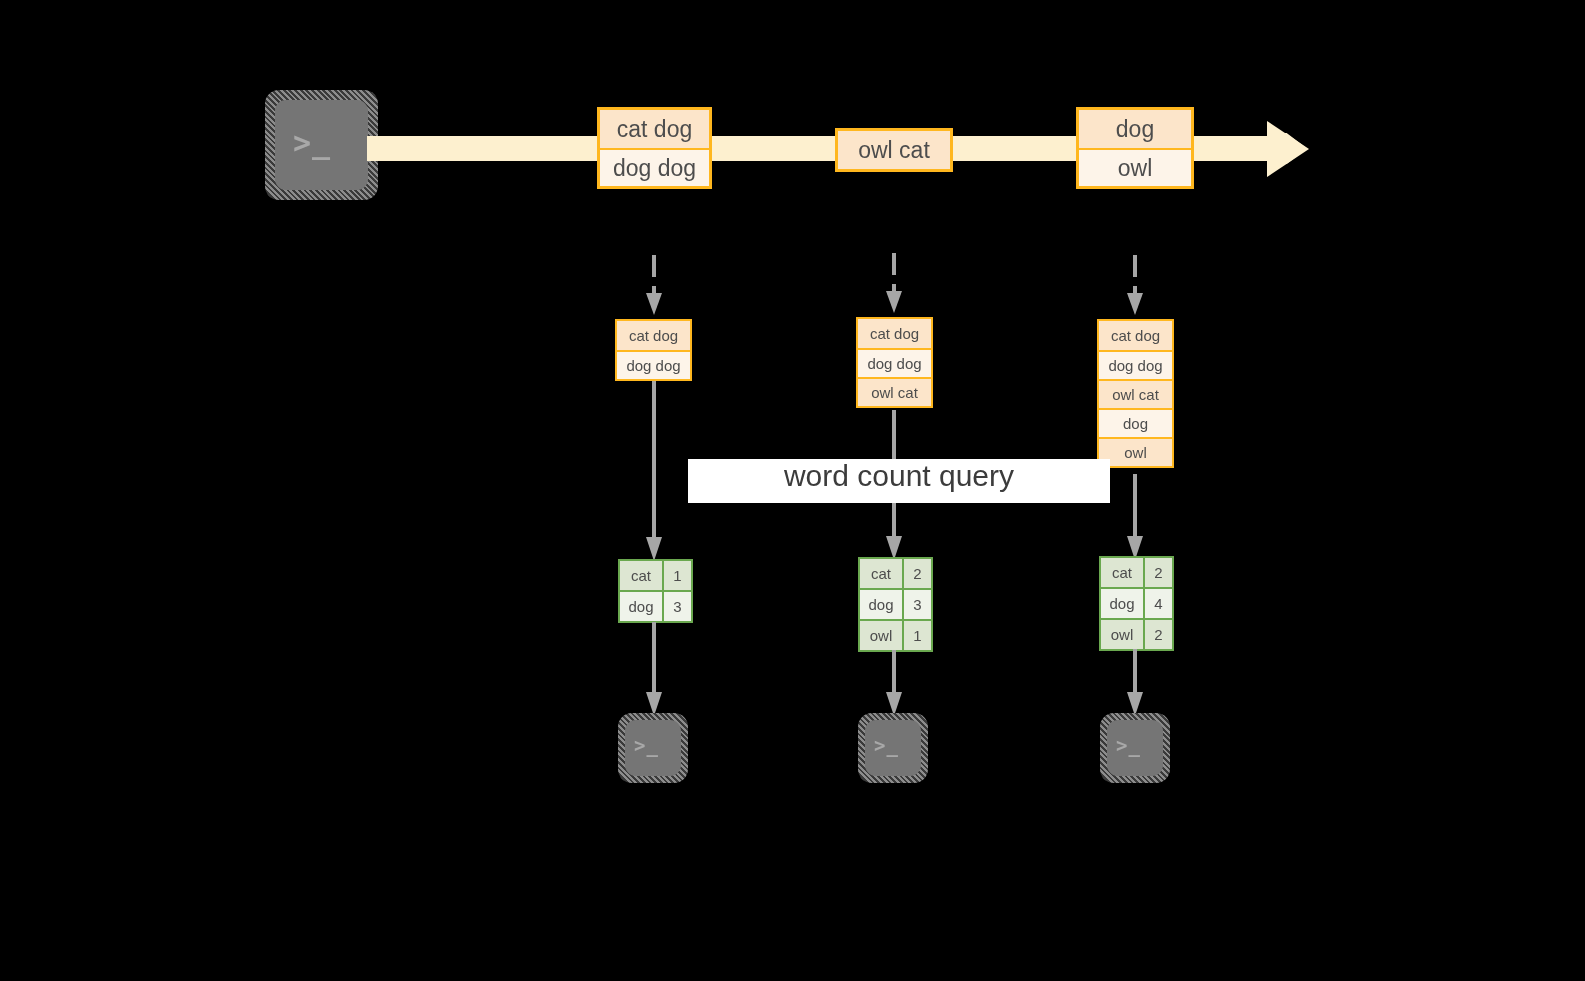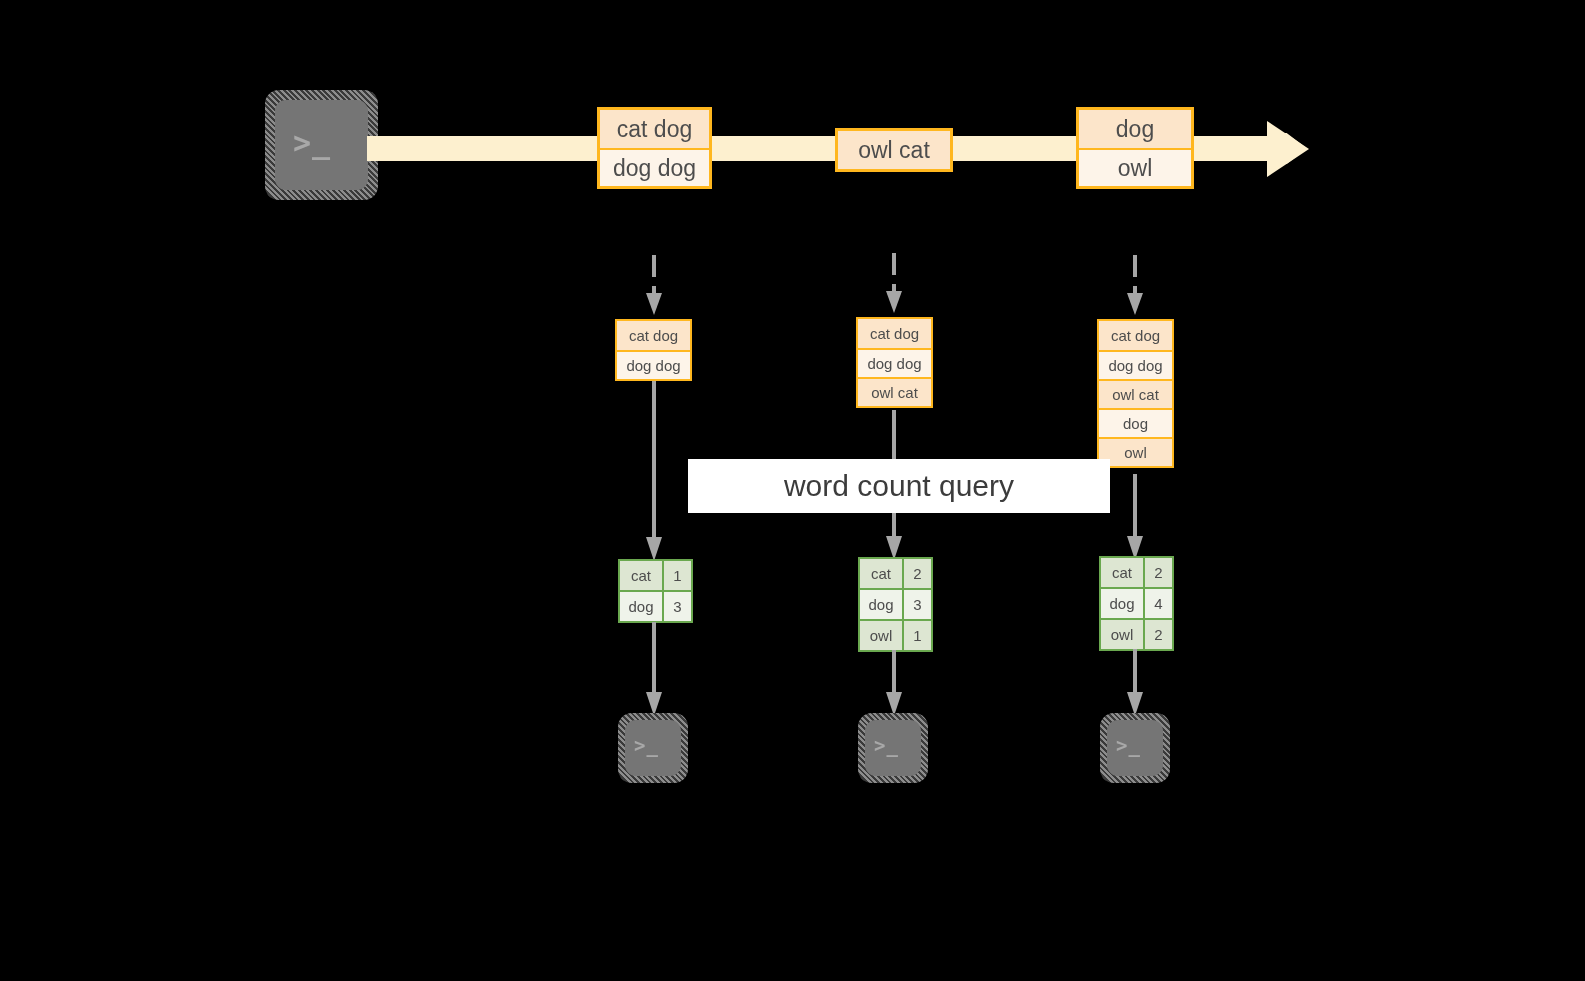--- a/index.html
+++ b/index.html
@@ -107,24 +107,24 @@
   
   .conn { position: absolute; }
   .conn svg { display: block; }
 
   
   #query-label {
     position: absolute;
     left: 688px;
     top: 459px;
     width: 422px;
-    height: 54px;
+    height: 44px;
     background: #ffffff;
     display: flex;
-    align-items: center;
+    align-items: flex-start;
     justify-content: center;
   }
   #query-label .txt {
     font-size: 30px;
     color: #3c3c3c;
     white-space: nowrap;
   }
 </style>
 </head>
 <body>

